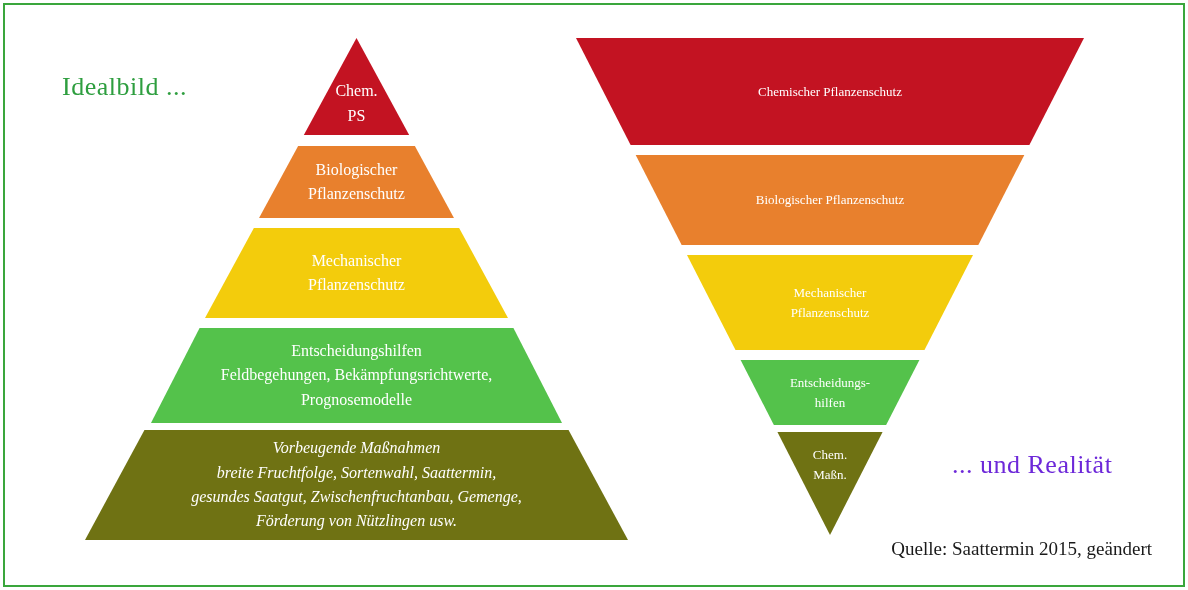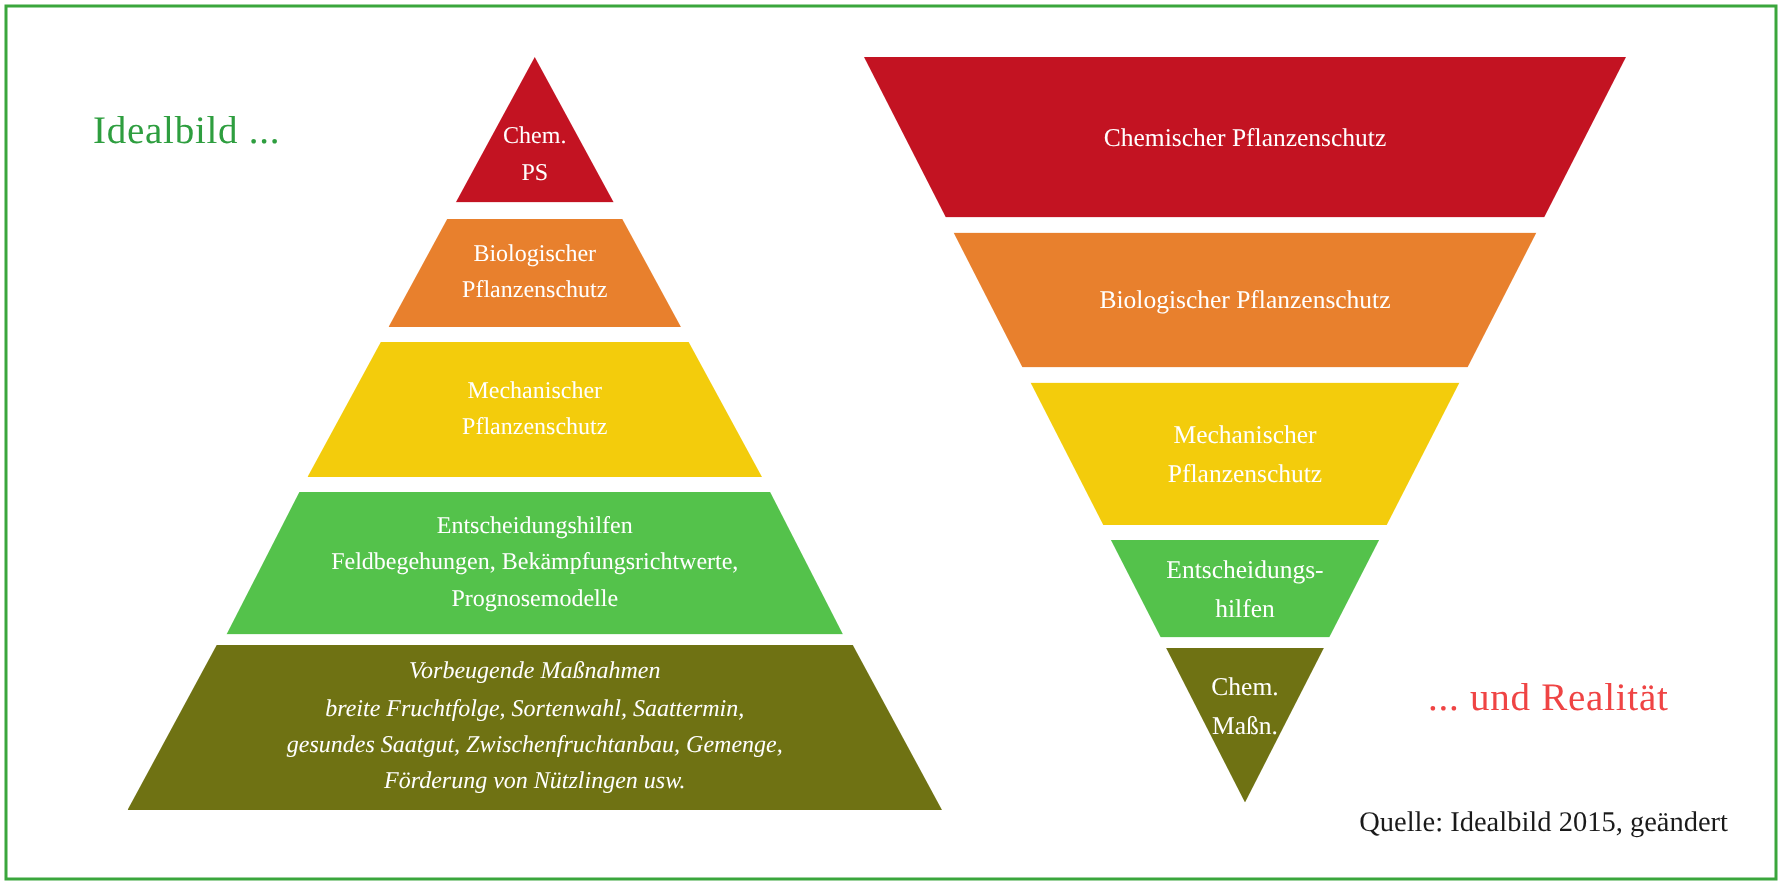--- a/index.html
+++ b/index.html
@@ -47,21 +47,21 @@
     align-items: center;
     justify-content: center;
     color: #ffffff;
     text-align: center;
   }
   .layer-text {
     white-space: pre-line;
     font-size: 16px;
     line-height: 1.52;
   }
-  .right-pyramid .layer-text { font-size: 17px; }
+  .right-pyramid .layer-text { font-size: 13px; }
 
   
   .left-pyramid .l1 { top: 0;     height: 97px;
     clip-path: polygon(50% 0%, 59.7% 100%, 40.3% 100%);
     justify-content: flex-end; padding-bottom: 7px; box-sizing: border-box; }
   .left-pyramid .l2 { top: 108px; height: 72px;
     clip-path: polygon(39.25% 0%, 60.75% 0%, 67.95% 100%, 32.05% 100%); }
   .left-pyramid .l3 { top: 190px; height: 90px;
     clip-path: polygon(31.1% 0%, 68.9% 0%, 77.9% 100%, 22.1% 100%); }
   .left-pyramid .l4 { top: 290px; height: 95px;
@@ -131,17 +131,17 @@
     <div class="layer r4" style="background-color: rgb(84, 194, 75);">
       <span class="layer-text">Entscheidungs-
 hilfen</span>
     </div>
     <div class="layer r5" style="background-color: rgb(111, 114, 19);">
       <span class="layer-text">Chem.
 Maßn.</span>
     </div>
   </div>
 
-  <div class="heading right-title" style="color: #ef4444;">... und Realität</div>
+  <div class="heading right-title" style="color: #6d28d9;">... und Realität</div>
 
-  <div class="source-line" style="color: rgb(26, 26, 26);">Quelle: Idealbild 2015, geändert</div>
+  <div class="source-line" style="color: rgb(26, 26, 26);">Quelle: Saattermin 2015, geändert</div>
 
 </div>
 
 </body></html>

